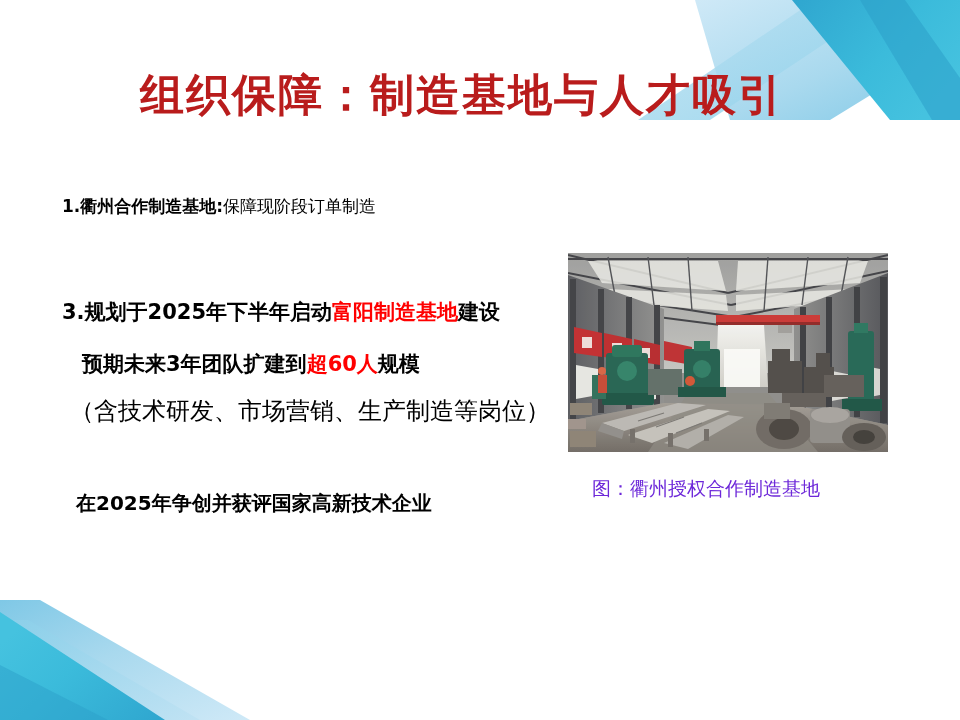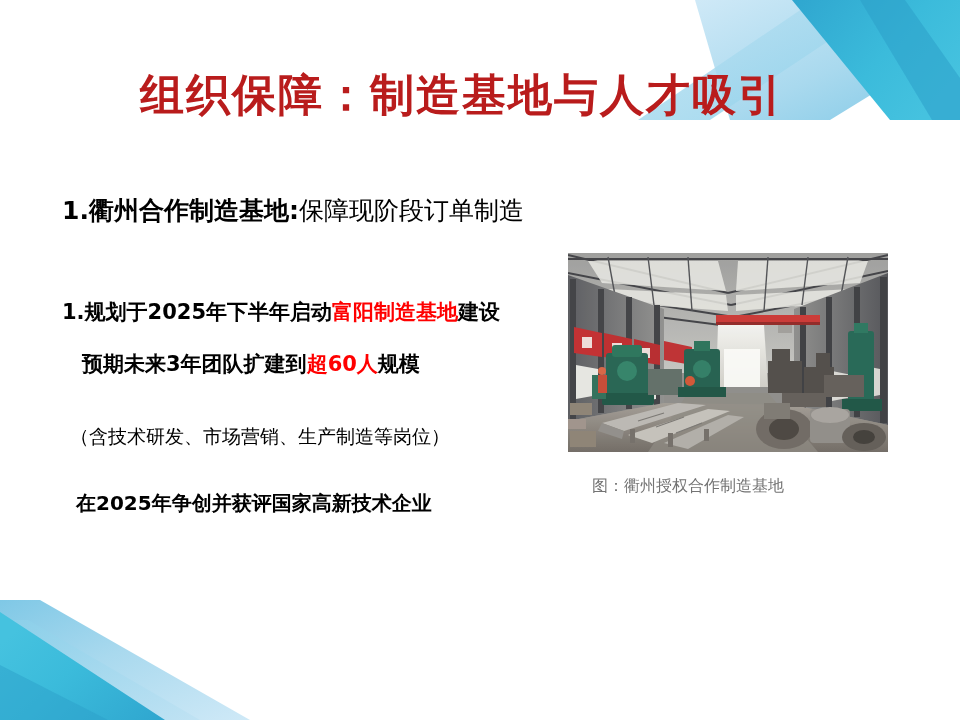--- a/index.html
+++ b/index.html
@@ -53,24 +53,24 @@
     top: 0;
     width: 960px;
     height: 720px;
   }
   .line {
     position: absolute;
     white-space: nowrap;
     color: #000000;
     line-height: 1.2;
   }
-  .ln1      { left: 62px;  top: 196px; font-size: 25px; }
+  .ln1      { left: 62px;  top: 196px; font-size: 17px; }
   .ln2      { left: 62px;  top: 300px; font-size: 21px; font-weight: bold; }
   .ln3      { left: 82px;  top: 352px; font-size: 21px; font-weight: bold; }
-  .ln4      { left: 70px;  top: 397px; font-size: 19px; margin-top: 28px; }
+  .ln4      { left: 70px;  top: 397px; font-size: 24px; }
   .ln5      { left: 76px;  top: 491px; font-size: 20px; font-weight: bold; text-align: center; }
 
   .b   { font-weight: bold; }
   .red { color: #FF0000; font-weight: bold; }
 
   
   .photo-wrap {
     position: absolute;
     left: 568px;
     top: 253px;
@@ -78,22 +78,22 @@
     height: 199px;
     overflow: hidden;
     background: #6e6a66;
   }
   .photo-svg { display: block; width: 100%; height: 100%; }
 
   .caption {
     position: absolute;
     left: 592px;
     top: 476px;
-    font-size: 16px;
-    color: #737373;
+    font-size: 19px;
+    color: #6d28d9;
     white-space: nowrap;
   }
 </style>
 </head>
 <body>
 
 <div class="deco deco-tr">
   <svg viewBox="0 0 400 120" preserveAspectRatio="none" aria-hidden="true">
     <defs>
       <linearGradient id="gTR1" x1="0" y1="0" x2="1" y2="1">
@@ -149,21 +149,21 @@
 
 <div class="slide-title">组织保障：制造基地与人才吸引</div>
 
 <div class="body-area">
 
   <div class="line ln1">
     <span class="b">1.衢州合作制造基地:</span><span>保障现阶段订单制造</span>
   </div>
 
   <div class="line ln2">
-    <span>1.规划于2025年下半年启动</span><span class="red">富阳制造基地</span><span>建设</span>
+    <span>3.规划于2025年下半年启动</span><span class="red">富阳制造基地</span><span>建设</span>
   </div>
 
   <div class="line ln3">
     <span>预期未来3年团队扩建到</span><span class="red">超60人</span><span>规模</span>
   </div>
 
   <div class="line ln4">（含技术研发、市场营销、生产制造等岗位）</div>
 
   <div class="line ln5">在2025年争创并获评国家高新技术企业</div>
 </div>

